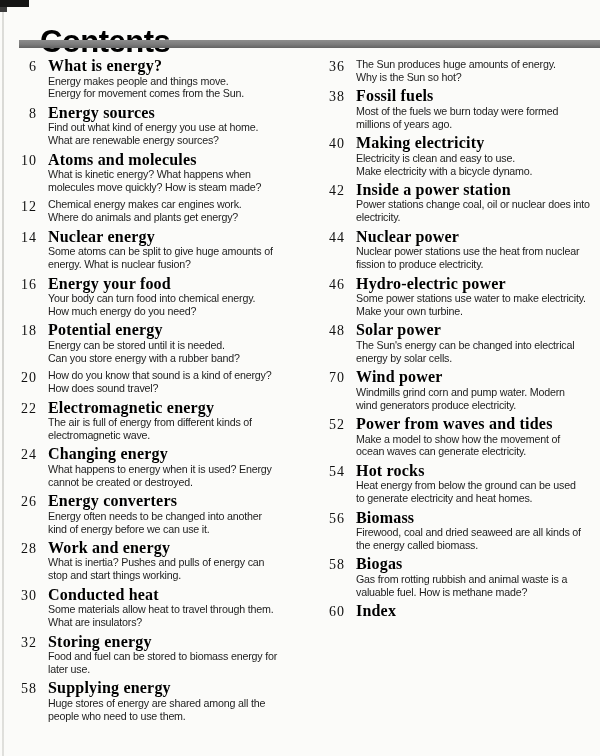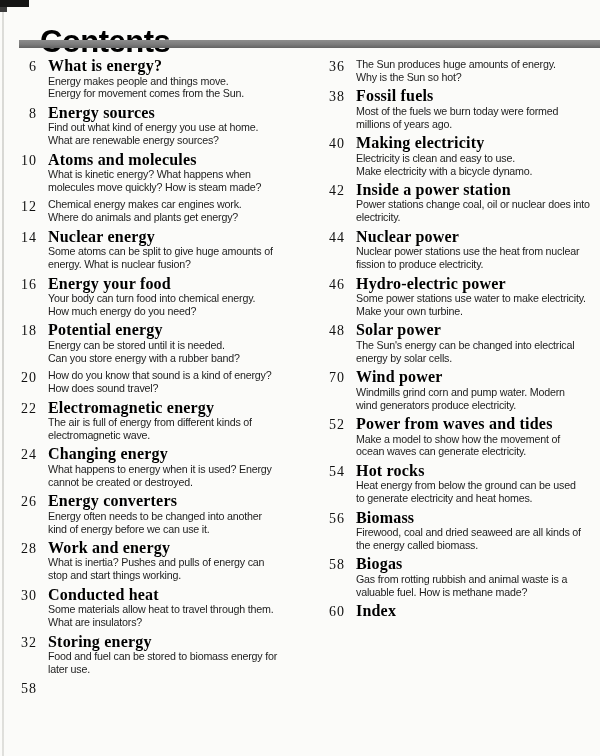--- a/index.html
+++ b/index.html
@@ -192,20 +192,25 @@
     <div class="entry-page-number">32</div>
     <div class="entry-body">
       <div class="entry-title">Storing energy</div>
       <div class="entry-description">Food and fuel can be stored to biomass energy for
 later use.</div>
     </div>
   </div>
 
   <div class="toc-entry">
     <div class="entry-page-number">58</div>
+    <div class="entry-body">
+      <div class="entry-title">Supplying energy</div>
+      <div class="entry-description">Huge stores of energy are shared among all the
+people who need to use them.</div>
+    </div>
   </div>
 </div>
 <div class="toc-column col-2">
   <div class="toc-entry">
     <div class="entry-page-number">36</div>
     <div class="entry-body">
       <div class="entry-description">The Sun produces huge amounts of energy.
 Why is the Sun so hot?</div>
     </div>
   </div>

